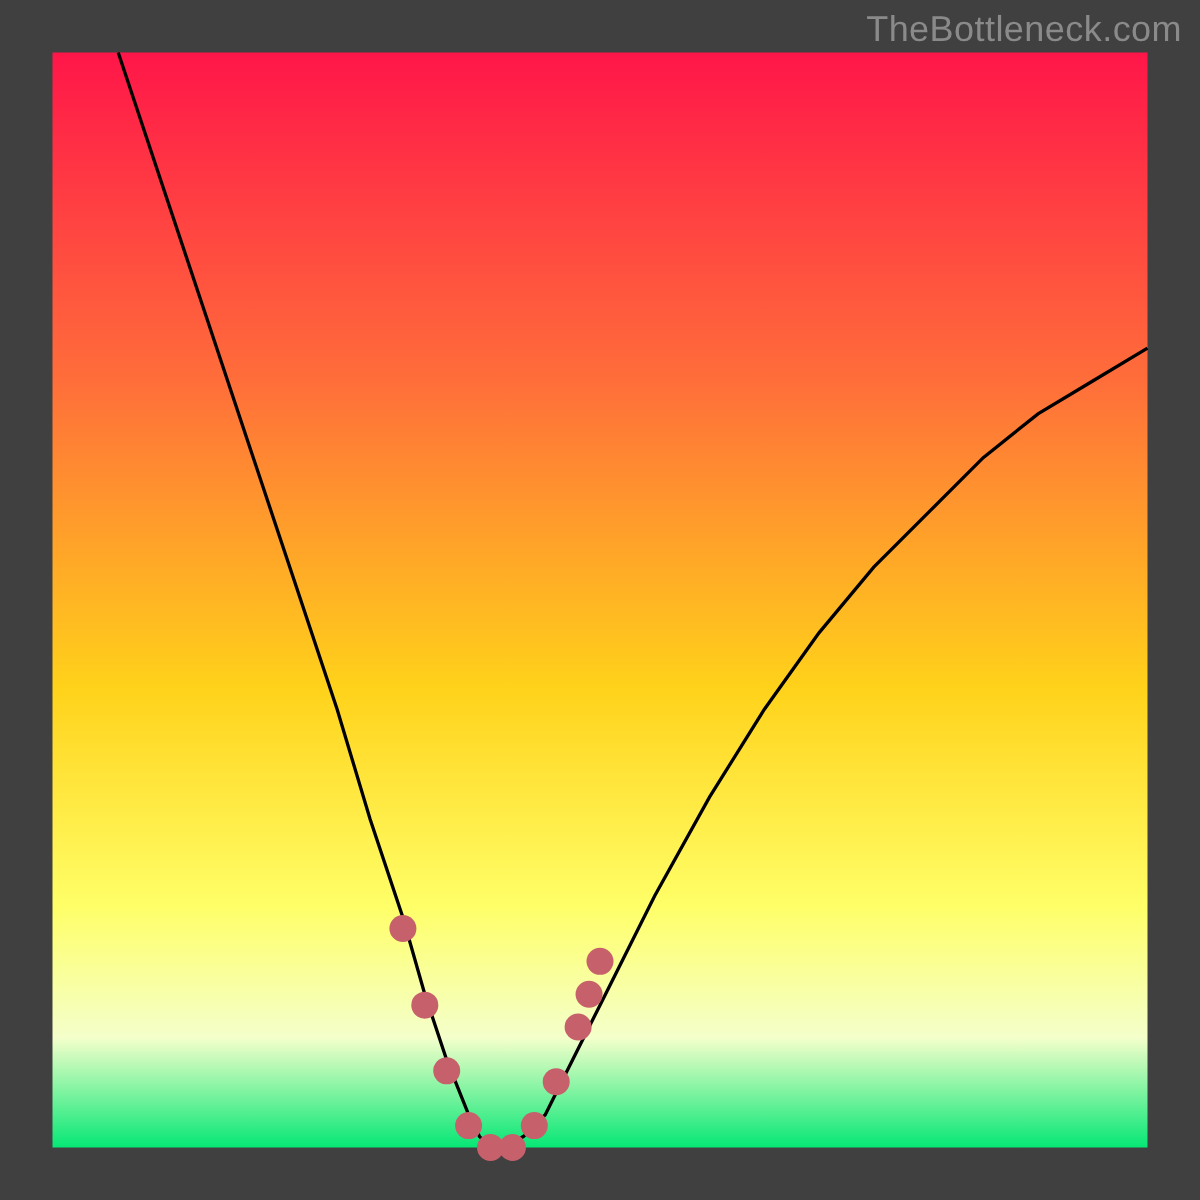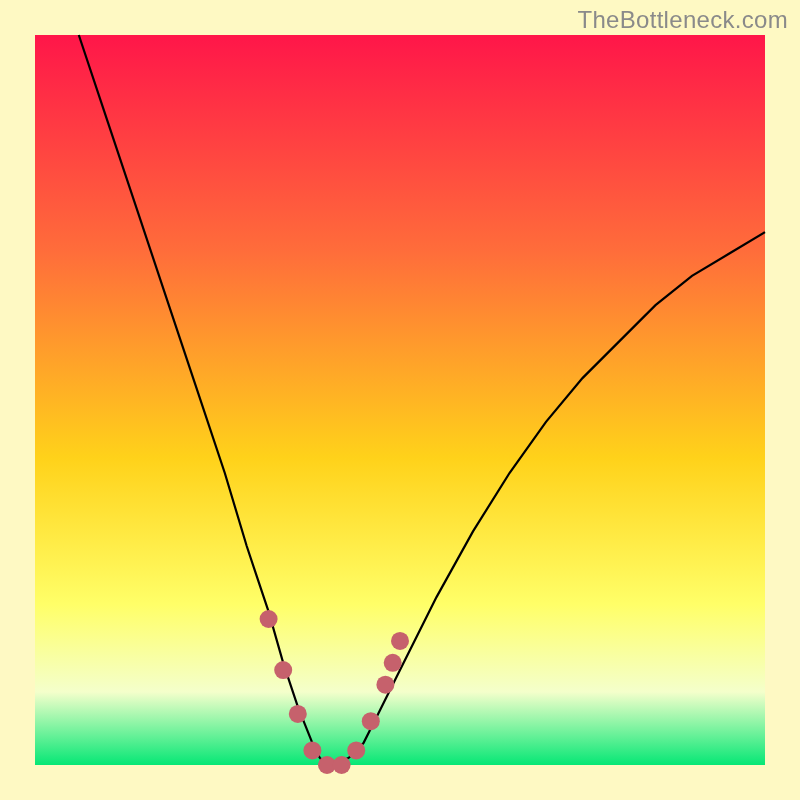--- a/index.html
+++ b/index.html
@@ -10,21 +10,21 @@
     background: #000;
     overflow: hidden;
     font-family: Arial, Helvetica, sans-serif;
   }
   .frame {
     position: absolute;
     top: 0;
     left: 0;
     width: 800px;
     height: 800px;
-    background: #fef9c3;
+    background: #404040;
   }
   .watermark {
     position: absolute;
     top: 6px;
     right: 12px;
     color: #8A8A8A;
     font-size: 24px;
     font-weight: 500;
     letter-spacing: 0.3px;
   }

